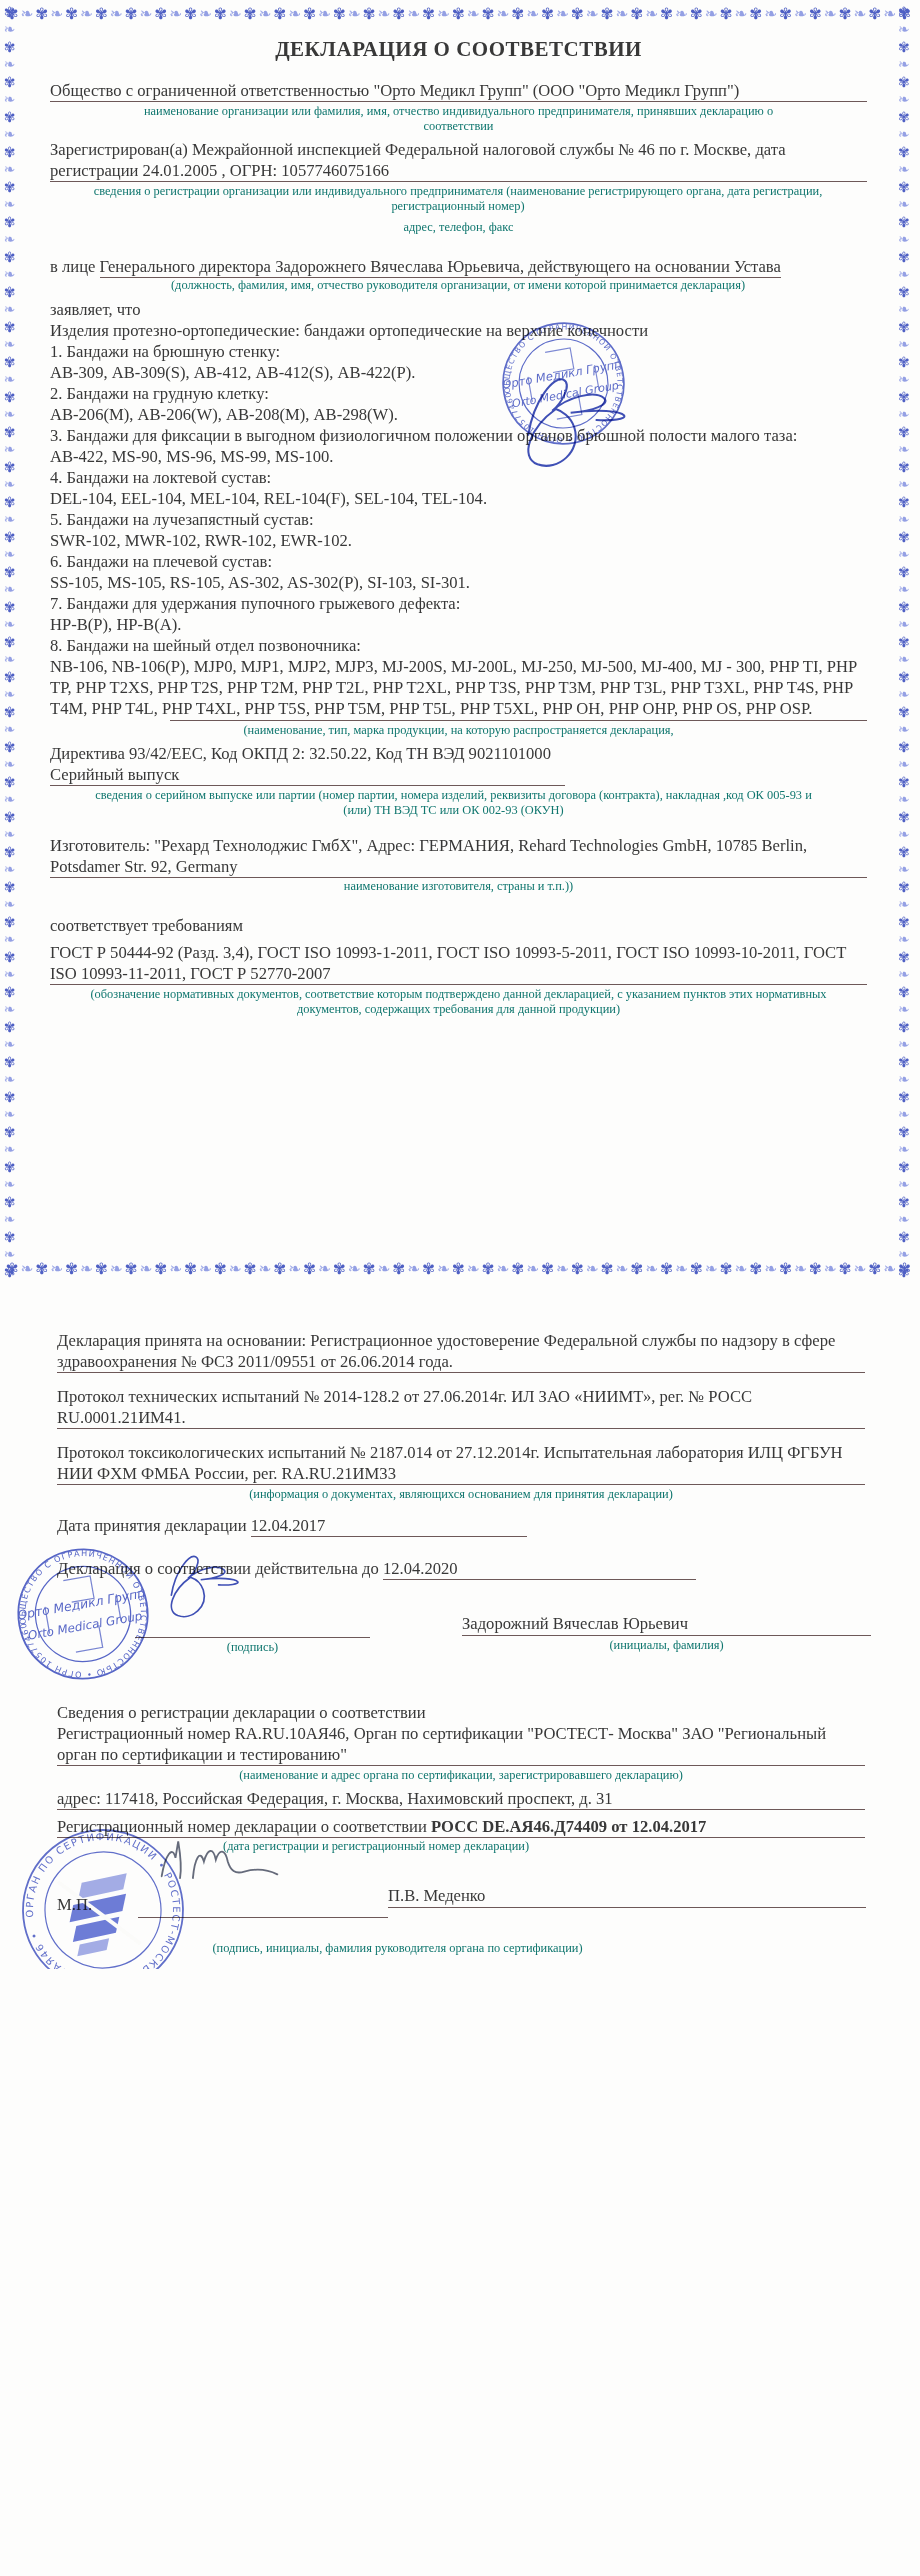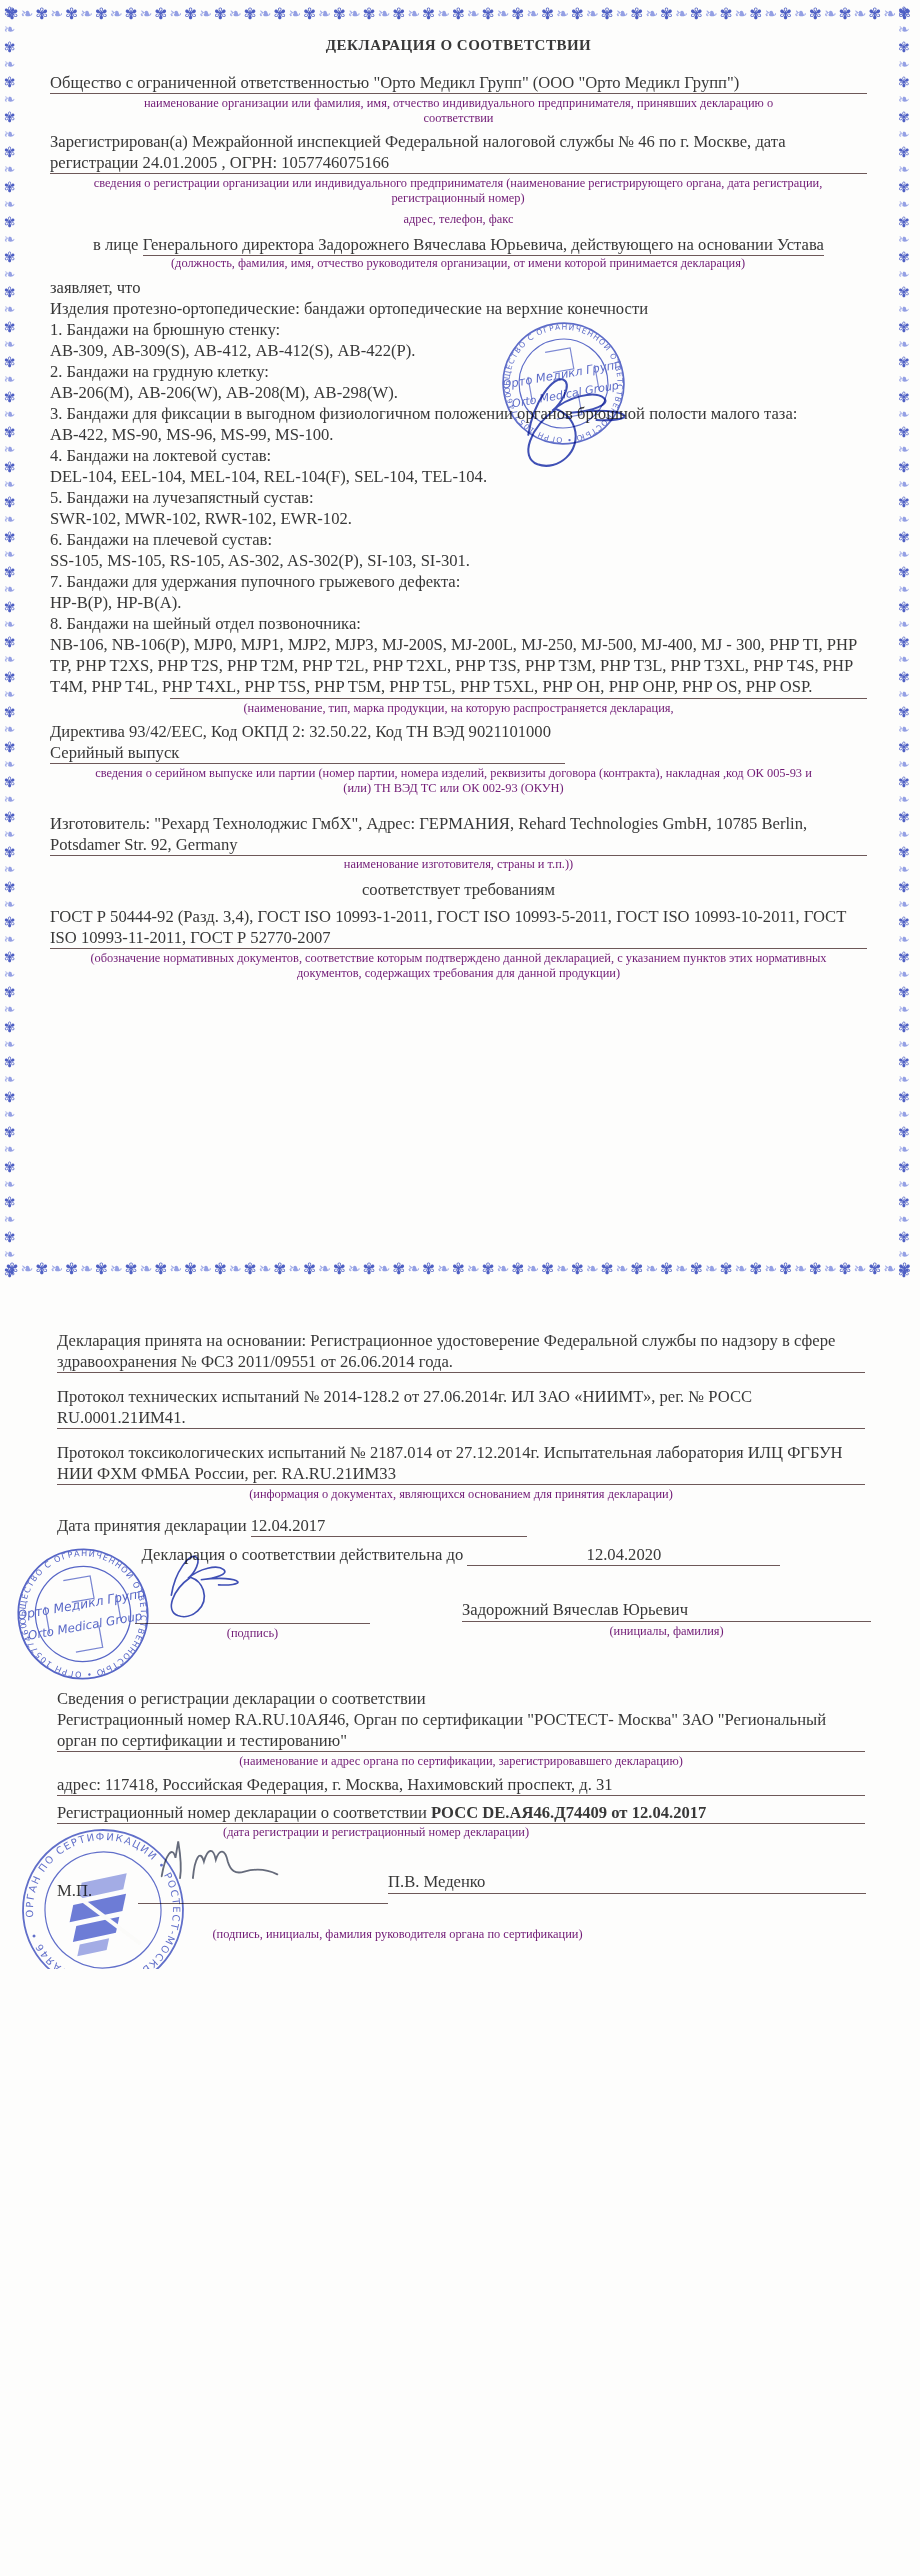--- a/index.html
+++ b/index.html
@@ -11,26 +11,26 @@
   .orn span.b{color:#94a0e4;}
   .orn-h{left:5.5px;width:909px;height:22px;font-size:15.6px;line-height:20px;white-space:nowrap;letter-spacing:1.8px;}
   .orn-top{top:3.7px;}
   .orn-bot{top:1259px;}
   .orn-v{width:18.4px;top:3.7px;height:1277px;font-size:14px;line-height:17.5px;word-break:break-all;white-space:normal;}
   .orn-left{left:3.7px;}
   .orn-right{left:898px;}
   
   .content1{position:absolute;left:50px;top:22px;width:817px;}
   .content2{position:absolute;left:57px;top:1330px;width:808px;}
-  .doc-title{text-align:center;font-weight:bold;font-size:15px;margin:14.7px 0 18.4px 0;letter-spacing:0.5px;}
+  .doc-title{text-align:center;font-weight:bold;font-size:21px;margin:14.7px 0 18.4px 0;letter-spacing:0.5px;}
   .line{font-size:16.6px;line-height:21px;margin:0;}
   .u{border-bottom:1.1px solid #6d5858;padding-bottom:0.9px;}
   .p-u{border-bottom:1.1px solid #6d5858;}
-  .caption{font-size:12.4px;line-height:15px;text-align:center;color:#701a75;margin:1.8px 0 5.5px 0;}
-  .mt6{margin-top:5.5px;} .mt10{margin-top:7px;text-align:center;} .mt14{margin-top:13px;} .mt18{margin-top:16.6px;}
+  .caption{font-size:12.4px;line-height:15px;text-align:center;color:#0f766e;margin:1.8px 0 5.5px 0;}
+  .mt6{margin-top:5.5px;} .mt10{margin-top:21px;} .mt14{margin-top:13px;} .mt18{margin-top:16.6px;}
   .fill-line{display:inline-block;border-bottom:1.1px solid #6d5858;vertical-align:baseline;}
   .rule{border-bottom:1.1px solid #6d5858;height:0.9px;}
   .bold{font-weight:bold;}
   .sig-row{position:relative;}
   .sig-line{border-bottom:1.1px solid #6d5858;height:0;}
   .name-over{font-size:16.6px;text-align:left;line-height:22px;}
   
   .ink{position:absolute;mix-blend-mode:multiply;pointer-events:none;}
   .stamp-rot{transform:rotate(-10deg);}
   svg text{font-family:"DejaVu Sans",sans-serif;}

